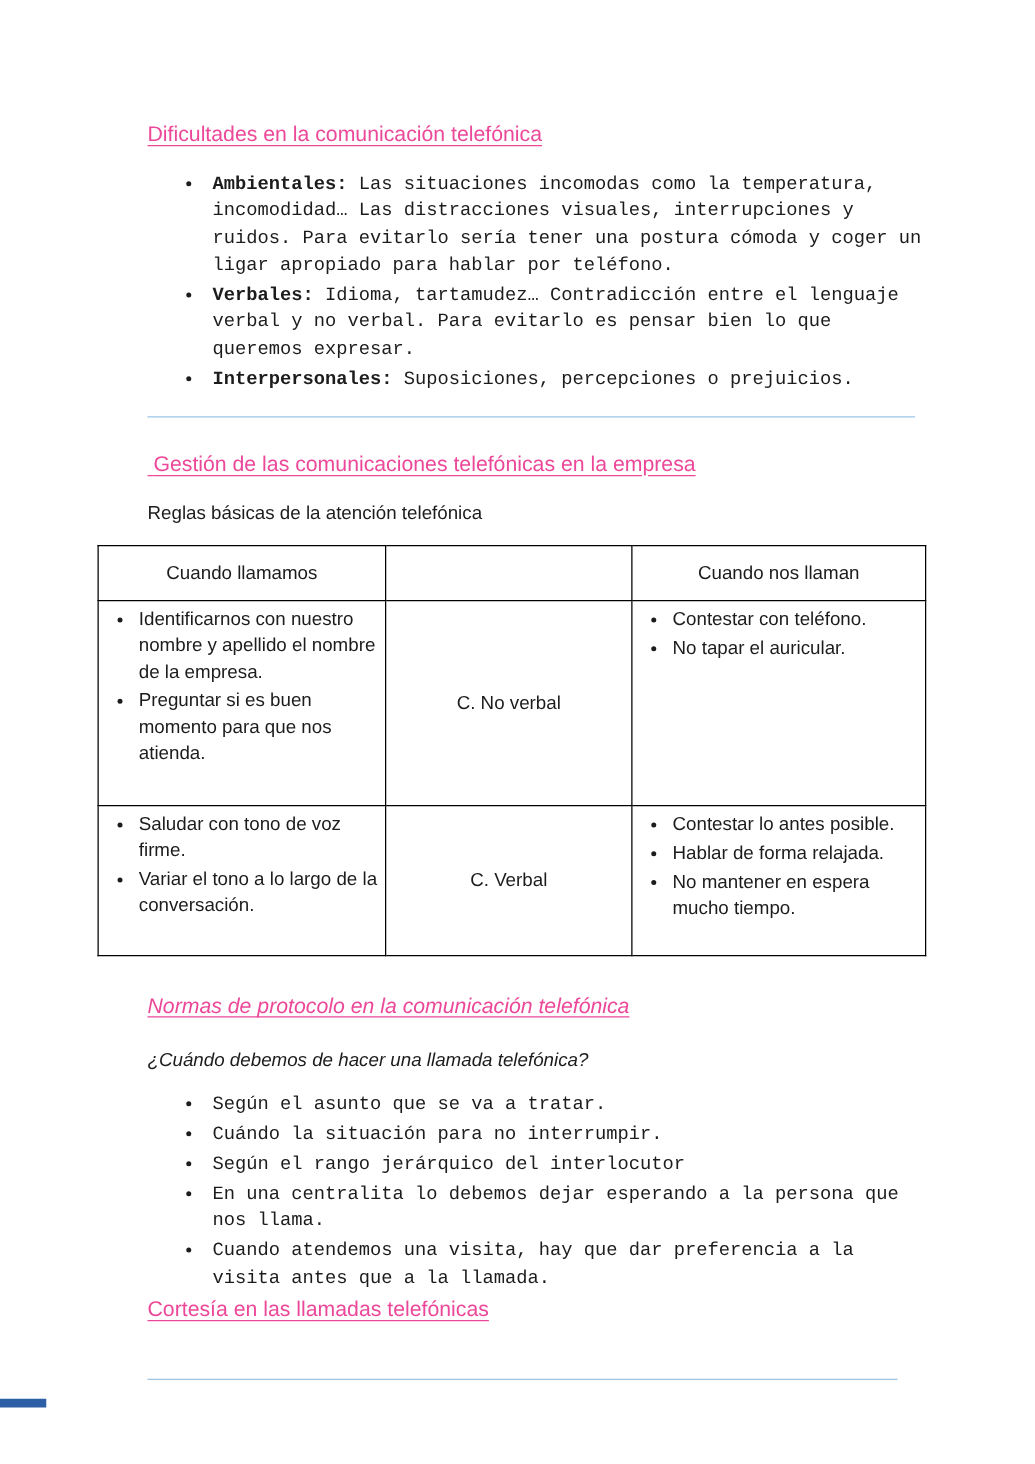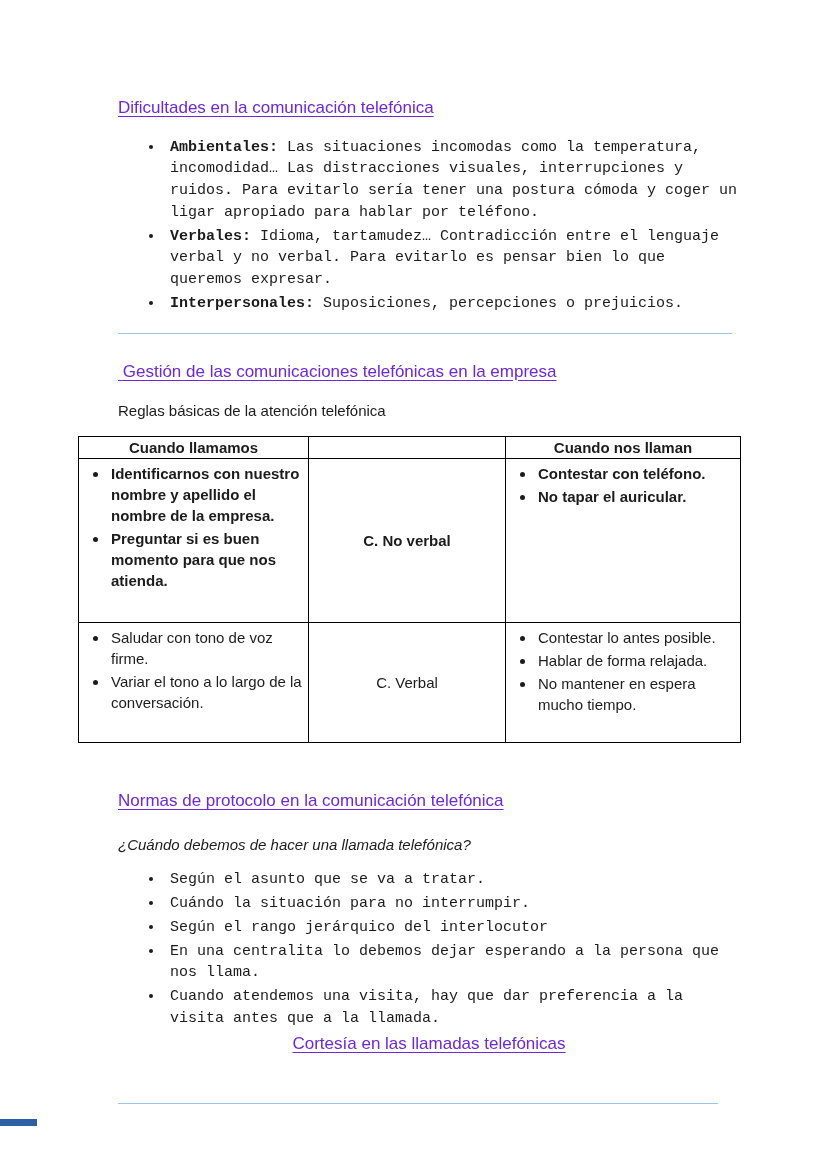--- a/index.html
+++ b/index.html
@@ -15,21 +15,21 @@
     line-height:1.45;
     overflow:hidden;
   }
   .heading {
     font-size:17px;
     font-weight:400;
     text-decoration:underline;
     text-underline-offset:3px;
     white-space:pre-wrap;
     margin:0 0 16px 0;
-    color:#6d28d9;
+    color:#ec4899;
   }
   .bullets { margin:0 0 0 0; padding:0 0 0 46px;font-family:Liberation Mono, monospace; }
   .bullets li { padding-left:6px; margin-bottom:2px; }
   .bullets li b { font-weight:bold; }
   .divider {
     border:none; border-top:1px solid #9dc3e6;
     margin:18px 8px 0 0; height:0;
   }
   .subtitle { margin:16px 0 14px 0; }
   .section2-title { margin-top:26px; }
@@ -39,32 +39,32 @@
     margin-left:-40px;
     width:662px;
     table-layout:fixed;
     font-size:15px;
     line-height:1.4;
   }
   col.c1 { width:230px; }
   col.c2 { width:197px; }
   col.c3 { width:235px; }
   table.rules td { border:1px solid #000; box-sizing:border-box; }
-  td.th-cell { text-align:center; padding:0 4px; height:21px;font-weight:bold; }
+  td.th-cell { text-align:center; padding:11px 4px; height:21px; }
   td.th-empty { border:none; }
   td.list-cell { vertical-align:top; padding:4px 6px 8px 6px; }
   td.center-cell { vertical-align:middle; text-align:center; padding:8px 6px; }
   .cell-bullets { margin:0; padding:0 0 0 24px; }
   .cell-bullets li { padding-left:2px; margin-bottom:2px; }
-  tr.row1 td { height:164px;font-weight:bold; }
+  tr.row1 td { height:164px; }
   tr.row2 td { height:120px; }
 
   .q-italic { font-style:italic; margin:20px 0 14px 0; }
-  .heading-s3 { margin-top:46px; }
-  .heading-s4 { margin-bottom:18px;text-align:center; }
+  .heading-s3 { margin-top:28px;font-style:italic; }
+  .heading-s4 { margin-bottom:18px; }
   .paragraph { margin:0; }
 
   .bottom-divider {
     position:absolute; left:118px; right:110px; top:1103px;
     border-top:1px solid #9dc3e6;
   }
   .blue-accent-bar {
     position:absolute; left:0; top:1119px;
     width:37px; height:7px; background:#2d5fa6;
   }

